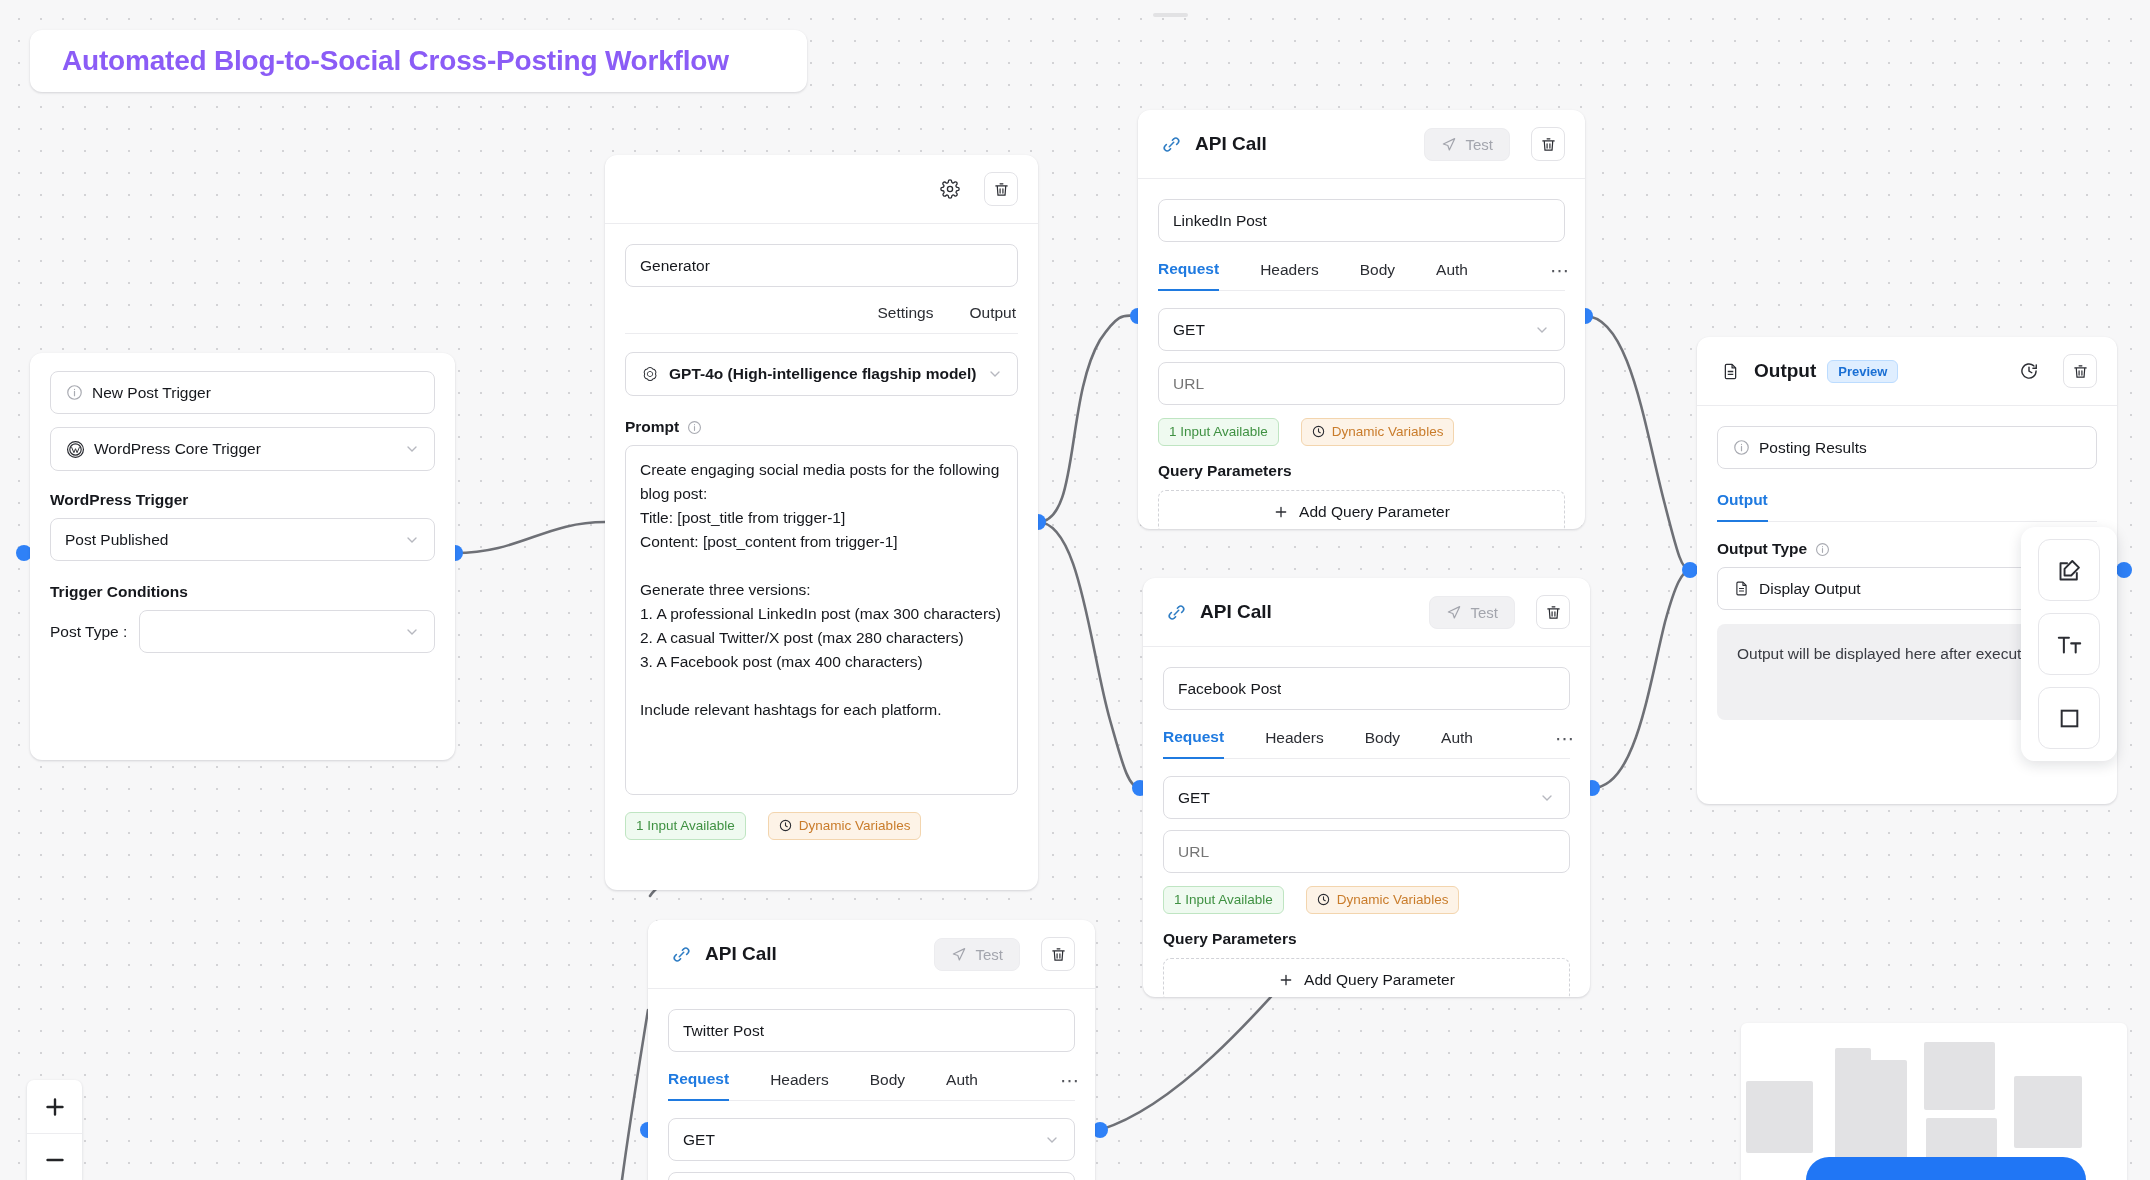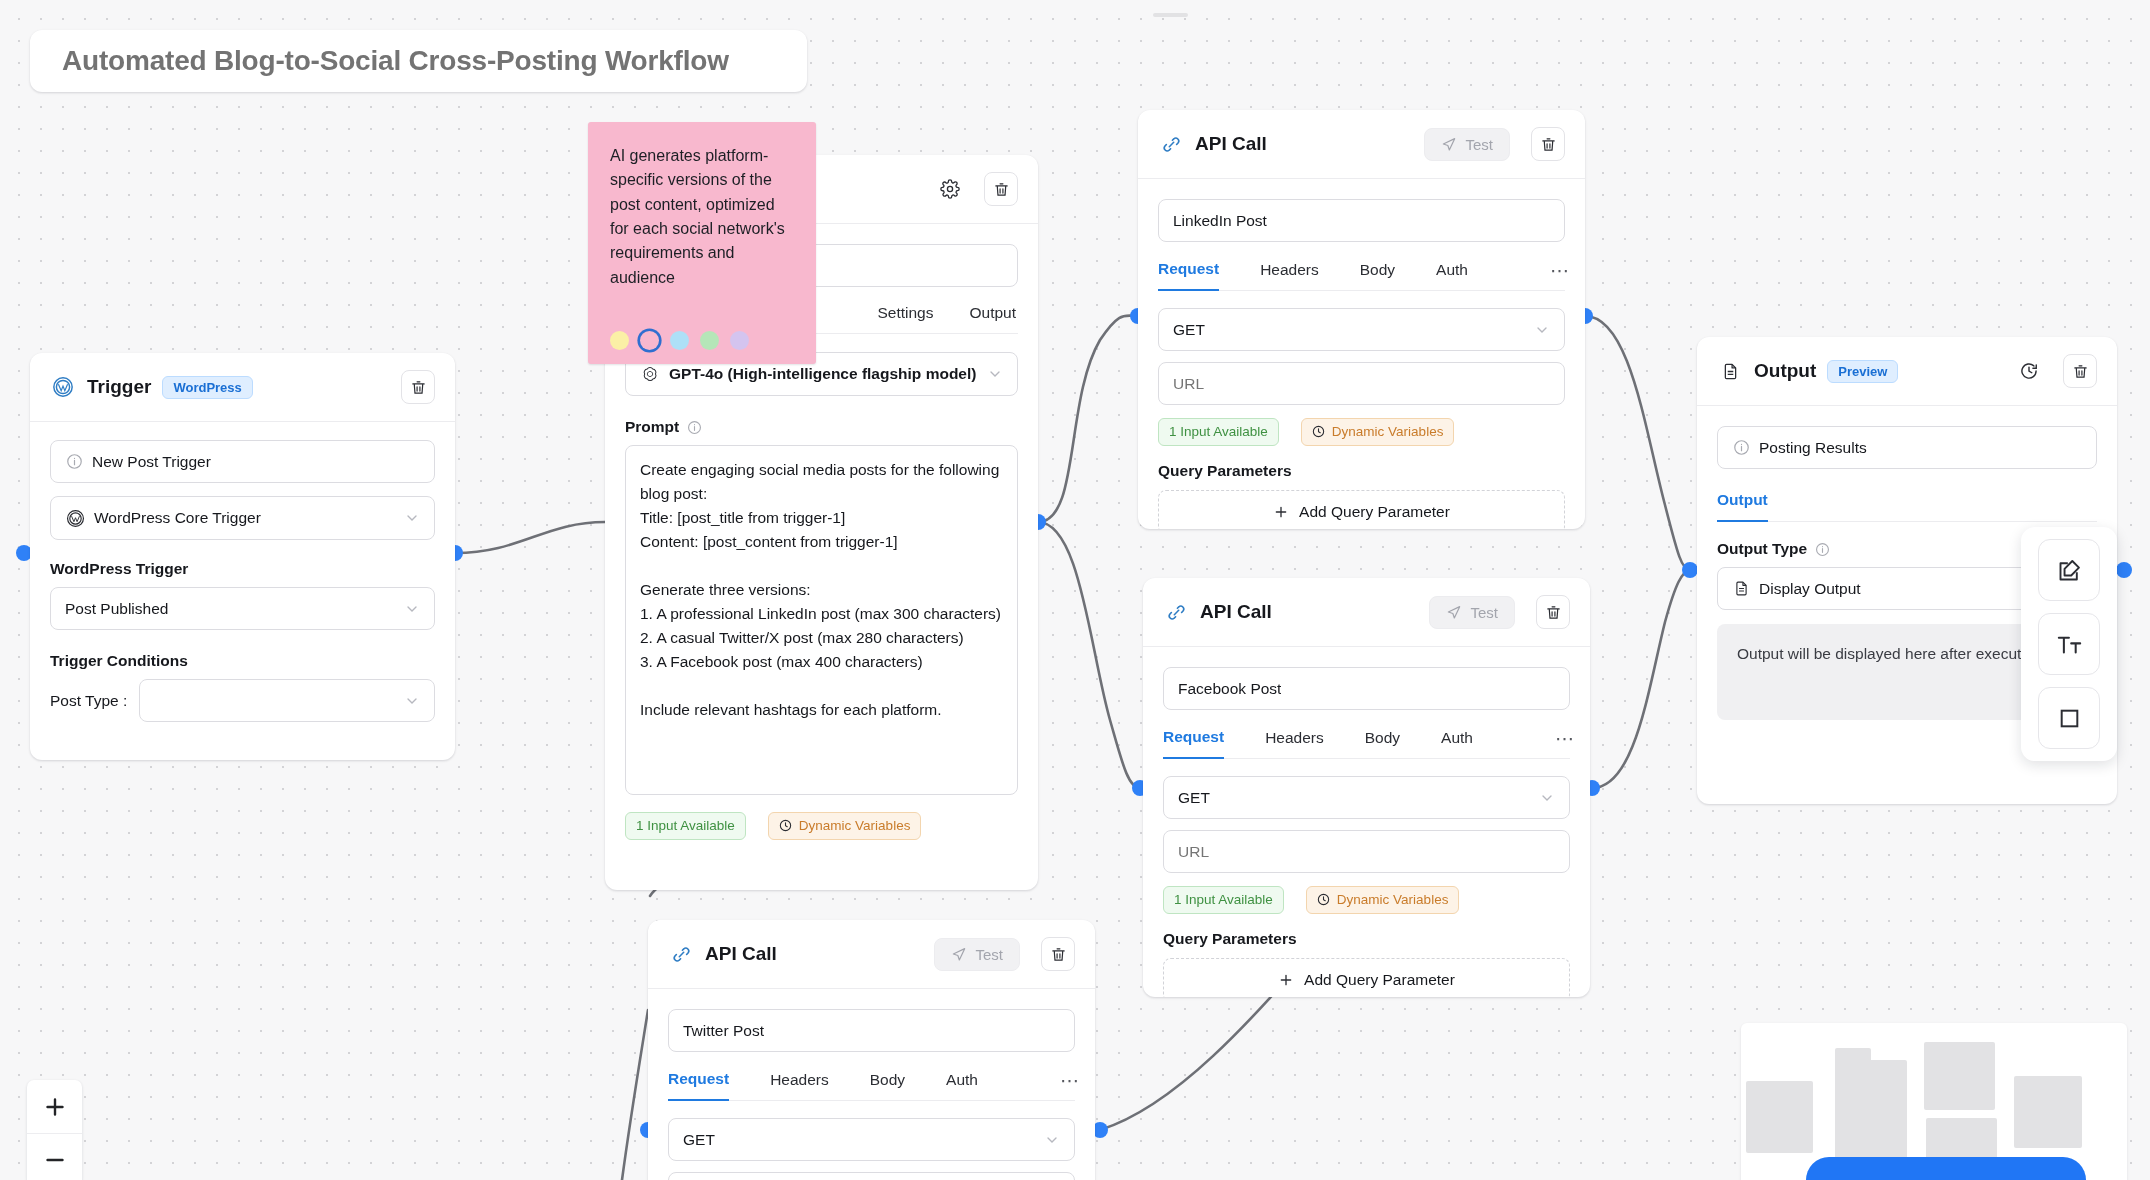--- a/index.html
+++ b/index.html
@@ -24,21 +24,21 @@
 
   
   .title-card {
     position: absolute; left: 30px; top: 30px;
     width: 777px; height: 62px;
     background: #ffffff; border-radius: 12px;
     box-shadow: 0 1px 3px rgba(16,24,40,.10), 0 1px 2px rgba(16,24,40,.06);
     display: flex; align-items: center; padding: 0 32px;
     z-index: 6;
   }
-  .title-card h1 { font-size: 28px; font-weight: 700; color: #737373; letter-spacing: -.2px; white-space: nowrap; }
+  .title-card h1 { font-size: 28px; font-weight: 700; color: #8b5cf6; letter-spacing: -.2px; white-space: nowrap; }
 
   
   .node {
     position: absolute; background: #fff;
     border-radius: 12px;
     box-shadow: 0 1px 3px rgba(16,24,40,.10), 0 1px 2px rgba(16,24,40,.06);
     z-index: 4; overflow: hidden;
   }
   .node-head {
     display: flex; align-items: center; gap: 11px;
@@ -201,37 +201,20 @@
     </g>
   </svg>
 
   <div class="top-stub"></div>
 
   <div class="title-card">
     <h1>Automated Blog-to-Social Cross-Posting Workflow</h1>
   </div>
 
   <div class="node" style="left:30px; top:353px; width:425px; height:407px;">
-    <div class="node-head">
-      <span class="plain-icon">
-        <svg class="ic" width="22" height="22" viewBox="0 0 24 24" fill="none" stroke="#2f7dc4" stroke-width="1.6">
-          <circle cx="12" cy="12" r="10"></circle>
-            <circle cx="12" cy="12" r="7.2"></circle>
-          <path d="M7 9l3 7 2-5 2 5 3-7" stroke-width="1.3"></path>
-        </svg>
-      </span>
-      <span class="node-title">Trigger</span>
-      <span class="pill-badge">WordPress</span>
-      <span class="head-spacer"></span>
-      <span class="icon-btn">
-        <svg class="ic" width="17" height="17" viewBox="0 0 24 24" fill="none" stroke="currentColor" stroke-width="1.7" stroke-linecap="round">
-          <path d="M4 7h16M10 4h4M6 7l1 13h10l1-13M10 11v6M14 11v6"></path>
-        </svg>
-      </span>
-    </div>
     <div class="node-body">
       <div class="field">
         <span class="plain-icon" style="width:18px;height:18px;">
           <svg class="ic" width="17" height="17" viewBox="0 0 24 24" fill="none" stroke="#a9abb2" stroke-width="1.7">
               <circle cx="12" cy="12" r="9.5"></circle>
               <path d="M12 10.5v6M12 7.4v.2" stroke-linecap="round"></path>
             </svg>
         </span>
         <span class="txt">New Post Trigger</span>
       </div>
@@ -588,30 +571,20 @@
           </svg>
         </span>
         <span class="txt">Display Output</span>
       </div>
       <div class="out-preview">
         <span>Output will be displayed here after execution</span>
       </div>
     </div>
   </div>
 
-  <div class="sticky">
-    <p>AI generates platform-specific versions of the post content, optimized for each social network's requirements and audience</p>
-    <div class="swatches">
-      <span class="sw" style="background:#fbf0a6;"></span>
-      <span class="sw sel"></span>
-      <span class="sw" style="background:#aee0f7;"></span>
-      <span class="sw" style="background:#b5e6b8;"></span>
-      <span class="sw" style="background:#d4c4ef;"></span>
-    </div>
-  </div>
 
   <div class="tool-palette">
     <span class="tool-btn">
       <svg class="ic" width="27" height="27" viewBox="0 0 24 24" fill="none" stroke="currentColor" stroke-width="1.7" stroke-linejoin="round">
         <path d="M18.5 13.5V20H4V5.5h6.5"></path>
           <path d="M14.5 3.6l5.9 5.9-6.9 6.9-5.9 0 0-5.9z"></path>
       </svg>
     </span>
     <span class="tool-btn">
       <svg class="ic" width="27" height="27" viewBox="0 0 24 24" fill="none" stroke="currentColor" stroke-width="1.8" stroke-linecap="round">

